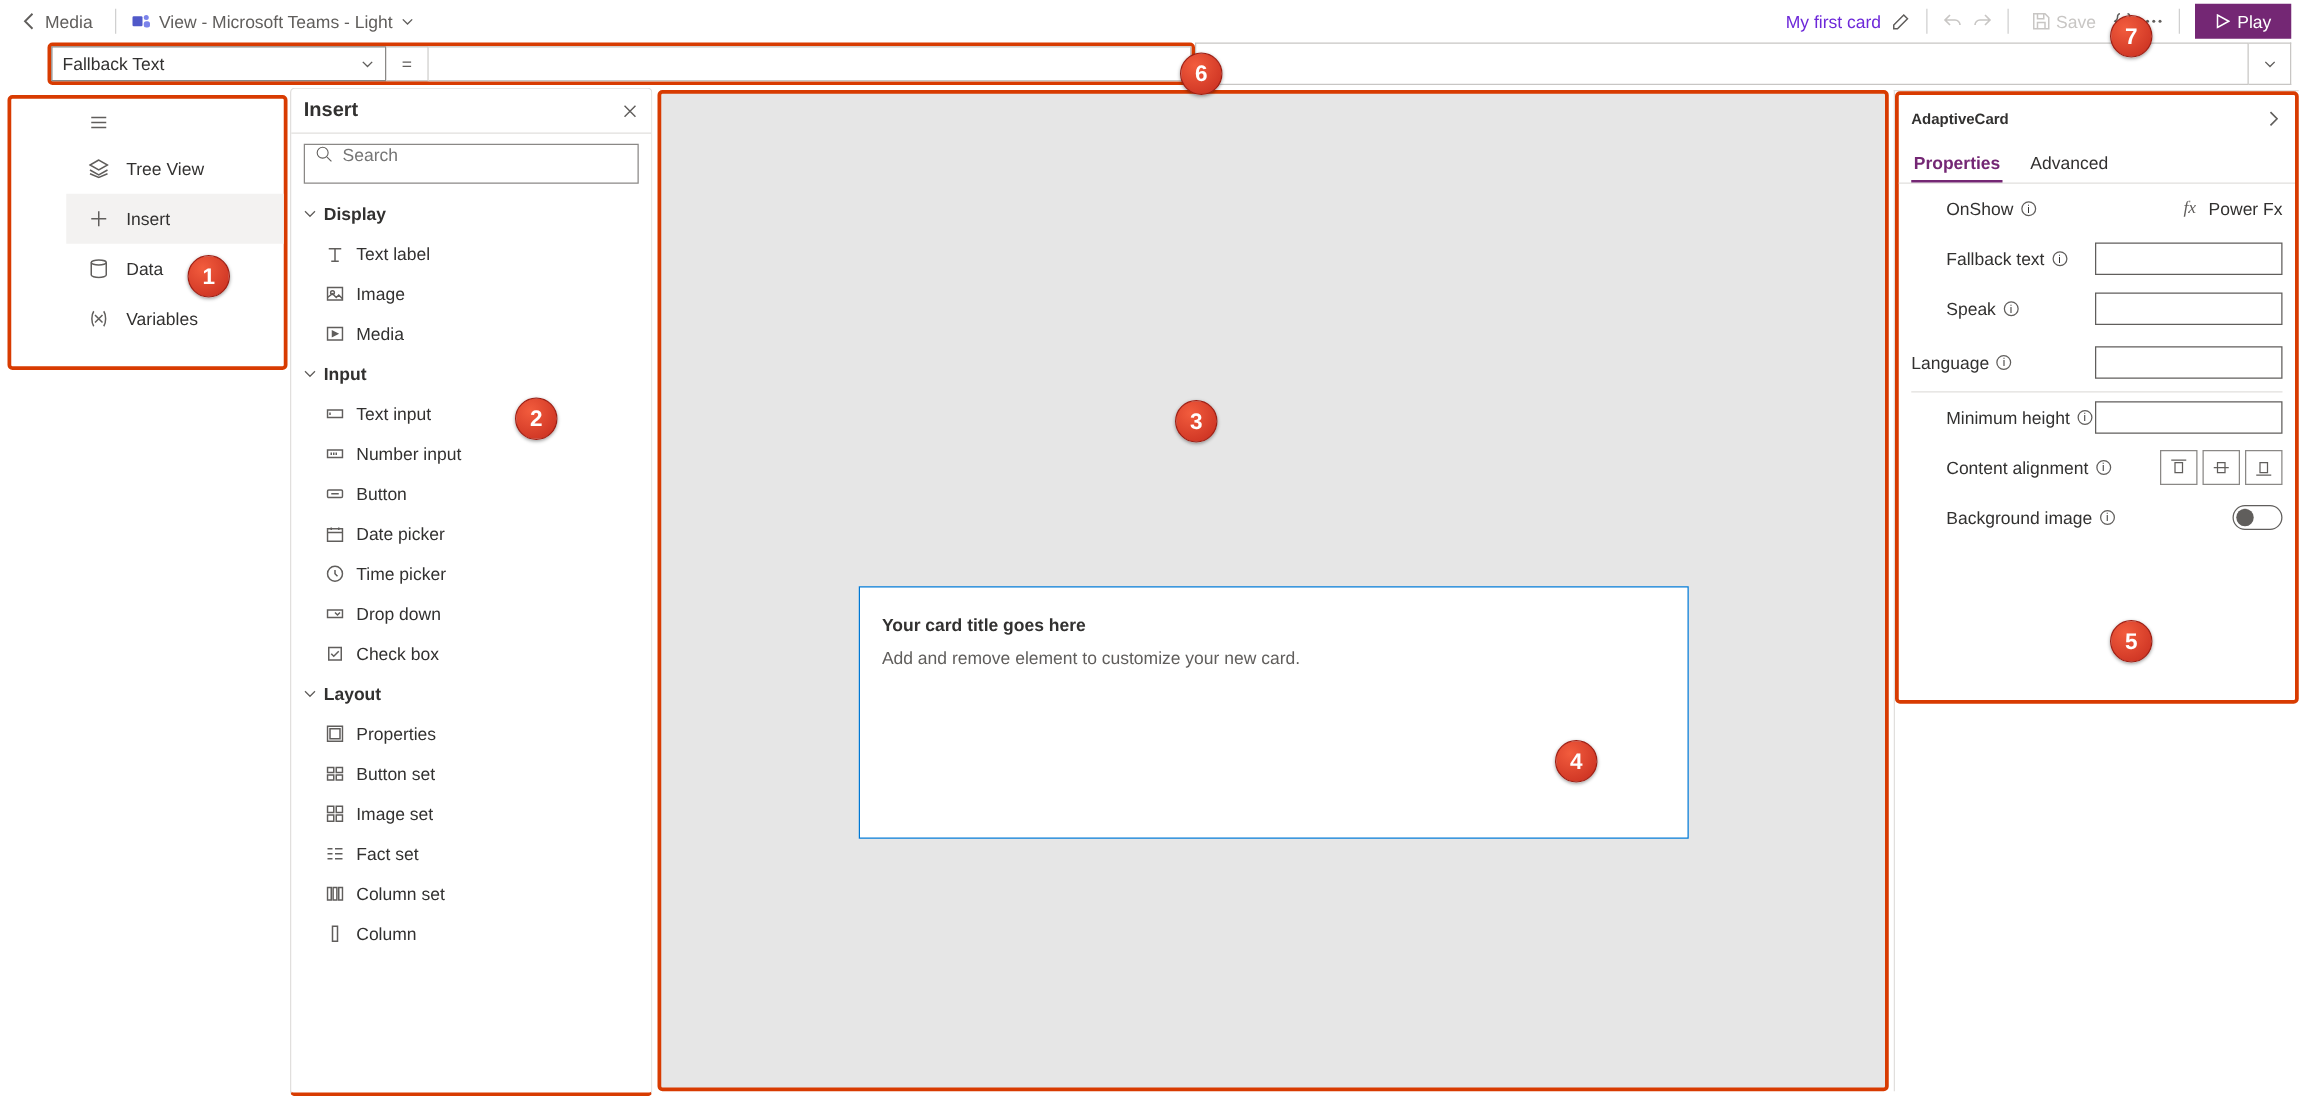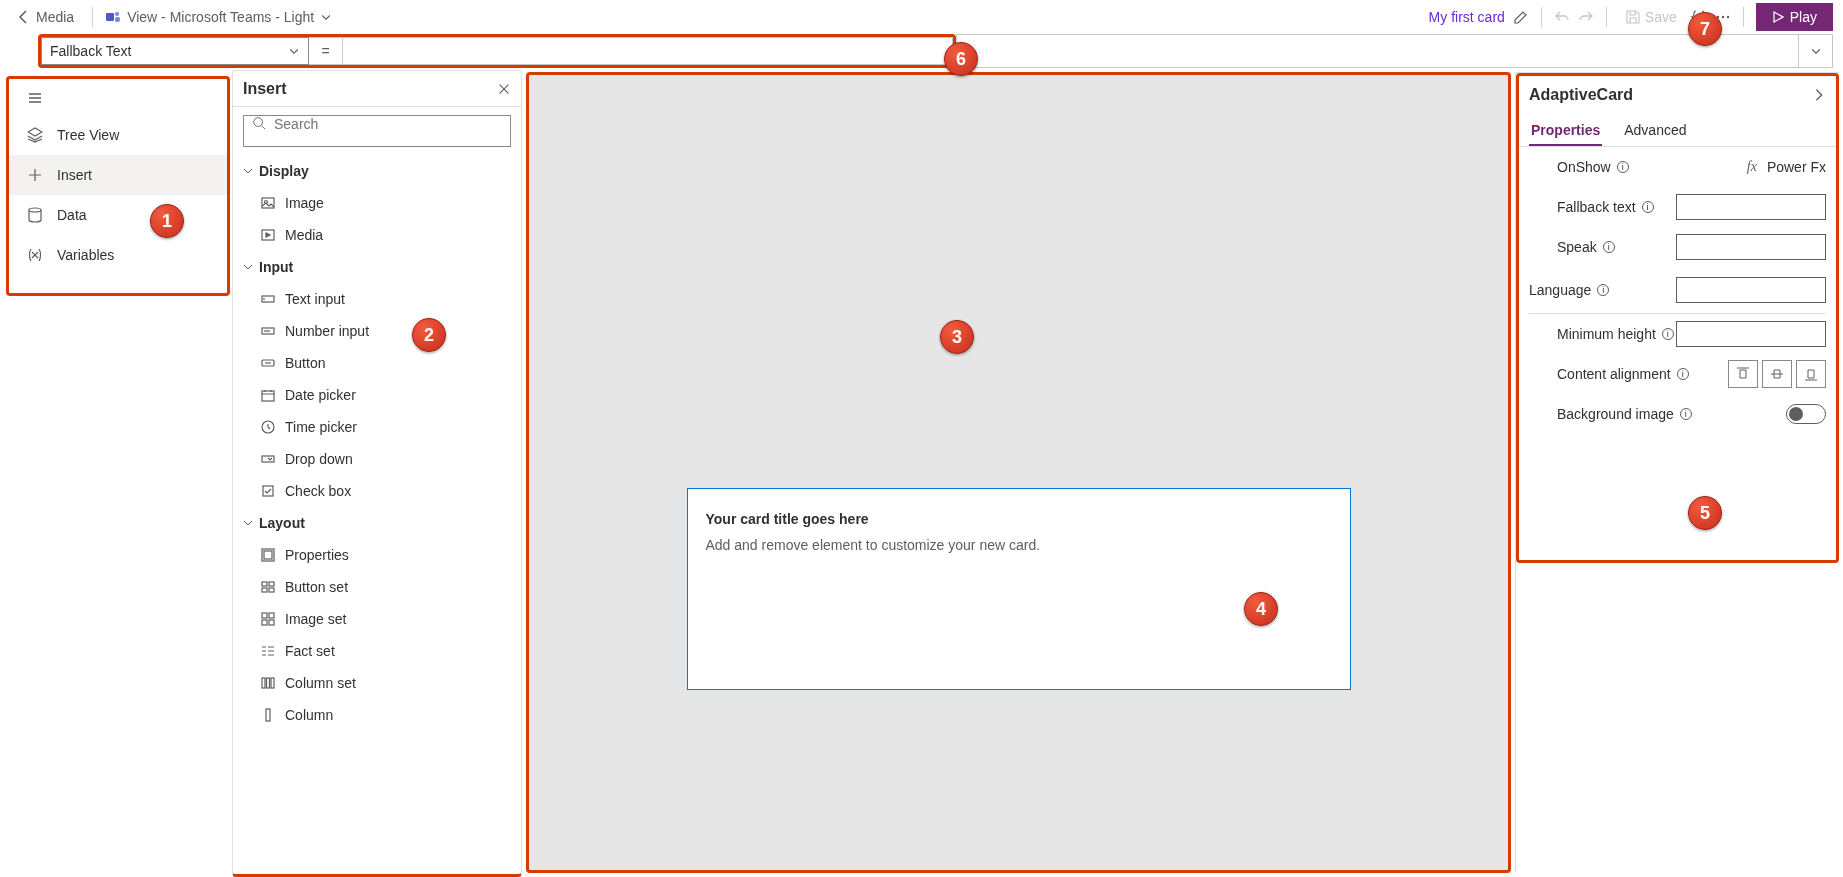--- a/index.html
+++ b/index.html
@@ -59,30 +59,30 @@
   .tree { overflow:auto; }
   .group-head { height: 32px; display: flex; align-items: center; gap: 6px; padding-left: 10px; font-weight: 600; cursor: pointer;}
   .leaf { height: 32px; display: flex; align-items: center; gap: 10px; padding-left: 28px; cursor: pointer;}
   .leaf svg { width:14px; height:14px; stroke:#605e5c; fill:none; stroke-width:1.2;}
   .chev { width:10px; height:10px; }
 
   
   .canvas-wrap { flex: 1; display: flex; padding: 4px; gap: 4px; }
   .canvas { flex: 1; background: #e6e6e6; position: relative; }
   .card {
-    position: absolute; left: 50%; transform: translateX(-50%); top: 413px;
+    position: absolute; left: 50%; transform: translateX(-50%); top: 394px;
     width: 664px; height: 202px; background: #fff; border: 1px solid #0078d4;
     padding: 22px 18px;
   }
   .card-title { font-weight: 600; margin-bottom: 10px; }
   .card-sub { color: #605e5c; }
 
   
   .props { width: 324px; border-top: 1px solid #e1dfdd; border-left: 1px solid #e1dfdd; display:flex; flex-direction:column; }
-  .props-head { height: 38px; display:flex; align-items:center; justify-content:space-between; padding:0 10px; font-size:16px; font-weight:600;}
+  .props-head { height: 38px; display:flex; align-items:center; justify-content:space-between; padding:0 10px; font-size:12px; font-weight:600;}
   .tabs { display:flex; border-bottom:1px solid #e1dfdd; padding-left:10px; gap:20px;}
   .tab { padding:8px 2px 6px; cursor:pointer; }
   .tab.active { color:#742774; border-bottom:2px solid #742774; font-weight:600;}
   .prow { display:flex; align-items:center; justify-content:space-between; padding:6px 10px; min-height:40px;margin-left:28px;}
   .prow.border-b { border-bottom:1px solid #e1dfdd; margin:0 10px; padding:10px 0;}
   .plabel { display:flex; align-items:center; gap:6px;}
   .pinput { border:1px solid #605e5c; width:150px; height:26px;}
   .btn-group { display:flex;}
   .btn-group button { width:30px; height:28px; border:1px solid #8a8886; background:#fff; display:flex; align-items:center; justify-content:center; cursor:pointer;}
   .btn-group button + button { margin-left:4px;}
@@ -164,21 +164,21 @@
   <div class="expand-box">
     <svg width="12" height="12" viewBox="0 0 16 16">
         <path d="M3 6l5 5 5-5" stroke="#605e5c" fill="none" stroke-width="1.5"></path>
       </svg>
   </div>
 </div>
 
 <div class="main">
 
   <div class="rail">
-    <div class="annot-box" style="height:220px; margin:2px 2px 0 6px; padding-top:2px; position:relative;">
+    <div class="annot-box" style="height:220px; margin:2px 2px 0 6px; padding-top:2px; position:relative;padding-left:44px;">
       <div class="hamburger">
         <svg class="rail-icon" viewBox="0 0 16 16">
             <path d="M2 4h12M2 8h12M2 12h12" stroke="#605e5c" stroke-width="1.3"></path>
           </svg>
       </div>
       <div class="rail-item">
         <svg class="rail-icon" viewBox="0 0 16 16">
             <path d="M8 1 1 5l7 4 7-4-7-4zM1 9l7 4 7-4M1 12l7 3 7-3"></path>
           </svg>
         <span>Tree View</span>
@@ -218,20 +218,26 @@
           <path d="M11 11l4 4" stroke="#605e5c"></path>
         </svg>
       <input placeholder="Search" style="">
     </div>
     <div class="tree" id="insert-tree">
         <div class="group-head">
           <svg class="chev" viewBox="0 0 10 10">
             <path d="M1 3l4 4 4-4" stroke="#605e5c" fill="none"></path>
           </svg>
           <span>Display</span>
+        </div>
+        <div class="leaf">
+          <svg viewBox="0 0 14 14">
+            <path d="M2 3h10M7 3v10M4 13h6"></path>
+          </svg>
+          <span>Text label</span>
         </div>
         <div class="leaf">
           <svg viewBox="0 0 14 14">
             <rect x="1" y="2" width="12" height="10"></rect>
             <circle cx="5" cy="6" r="1.5"></circle>
             <path d="M1 10l4-3 3 3 2-2 3 3"></path>
           </svg>
           <span>Image</span>
         </div>
         <div class="leaf">

